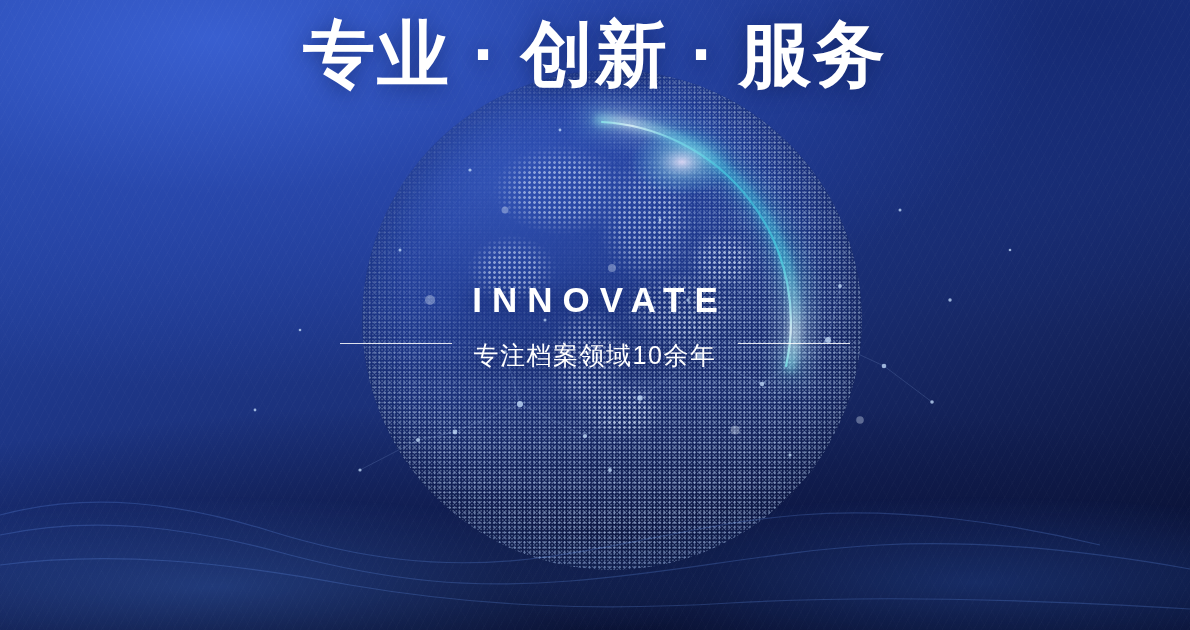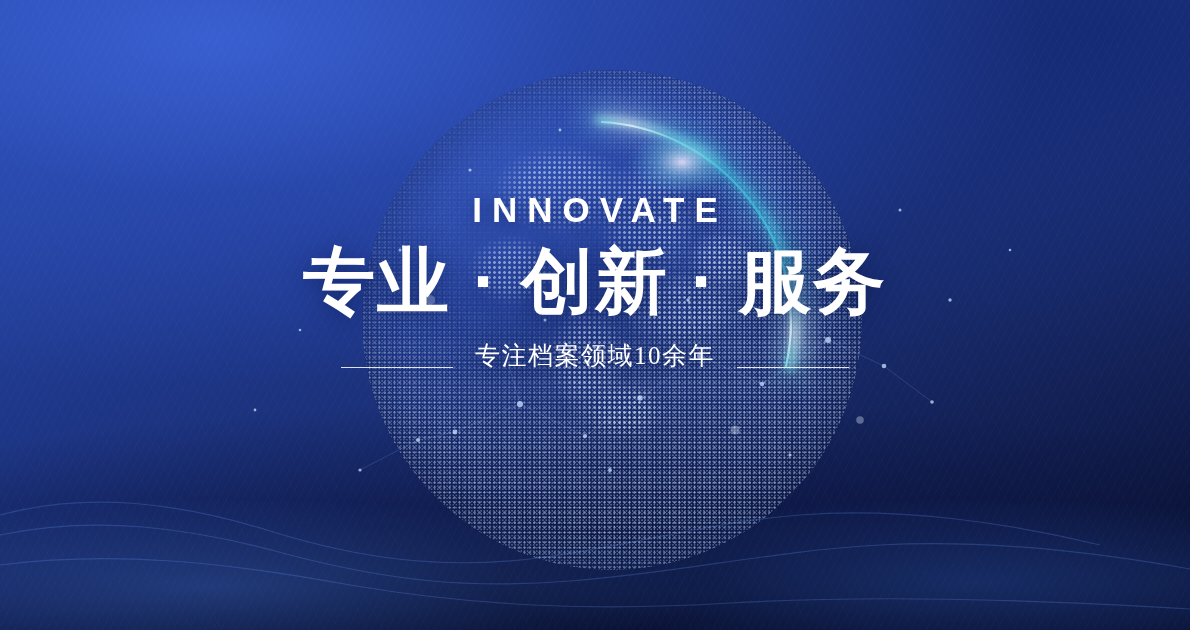--- a/index.html
+++ b/index.html
@@ -138,23 +138,22 @@
     font-weight:700;
     color:#ffffff;
     letter-spacing:2px;
     line-height:1.0;
     white-space:nowrap;
     text-shadow:0 3px 20px rgba(8,22,72,0.5);
   }
   #subrow{
     margin-top:26px;
     display:flex;
-    align-items:flex-end;
+    align-items:flex-start;
     gap:22px;
-    font-family:Liberation Serif, serif;
   }
   .rule{
     width:112px;height:1px;
     background:rgba(255,255,255,0.85);
   }
   #subtitle{
     font-size:25px;
     font-weight:400;
     color:#ffffff;
     letter-spacing:1.5px;
@@ -440,22 +439,22 @@
     <rect x="0" y="0" width="1190" height="215" fill="url(#dotsC)" mask="url(#waveMaskC)" opacity="0.9"></rect>
 
     <g fill="none" stroke="#6fa0ff" stroke-width="1.2" opacity="0.22">
       <path d="M0,100 C90,76 180,88 270,116 C360,144 440,154 530,144 C620,134 700,108 800,100 C900,92 1010,108 1100,130"></path>
       <path d="M0,120 C95,100 190,112 290,140 C390,166 470,174 570,166 C680,158 770,136 880,130 C990,124 1100,138 1190,154"></path>
       <path d="M0,150 C110,136 220,146 350,170 C480,192 600,196 730,188 C870,180 1020,184 1190,194"></path>
     </g>
   </svg>
 
   <div id="content">
+    <div id="headline">专业 · 创新 · 服务</div>
     <div id="eyebrow">INNOVATE</div>
-    <div id="headline">专业 · 创新 · 服务</div>
     <div id="subrow">
       <span class="rule"></span>
       <span id="subtitle">专注档案领域10余年</span>
       <span class="rule"></span>
     </div>
   </div>
 
 </div>
 
 </body></html>

